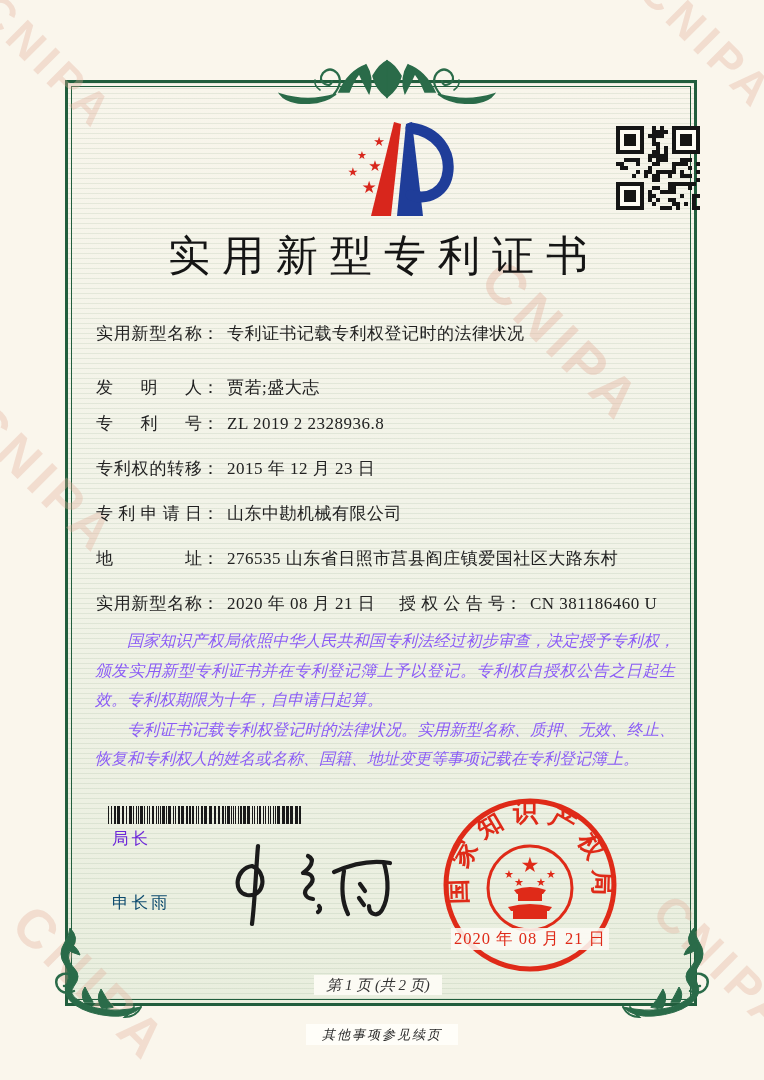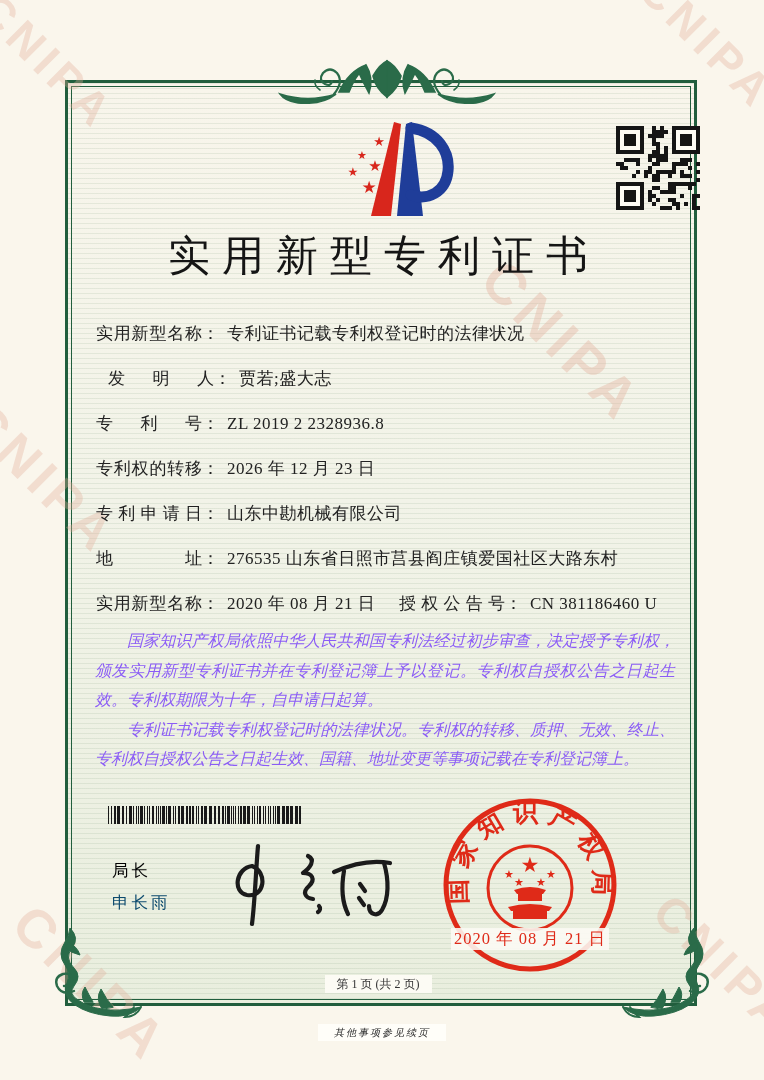--- a/index.html
+++ b/index.html
@@ -60,57 +60,57 @@
 
   
   .fields{position:absolute;left:96px;top:322px;width:580px;z-index:3;font-size:17px;color:#222;}
   .frow{position:absolute;left:0;white-space:nowrap;}
   .flabel{
     display:inline-block;width:106px;text-align:justify;text-align-last:justify;
     vertical-align:top;
   }
   .fcolon{display:inline-block;margin-right:8px;}
   .fval{letter-spacing:0.5px;}
-  .r0{top:0;} .r1{top:45px;margin-left:12px;} .r2{top:90px;} .r3{top:135px;} .r4{top:180px;} .r5{top:225px;} .r6{top:270px;}
+  .r0{top:0;} .r1{top:54px;} .r2{top:90px;} .r3{top:135px;} .r4{top:180px;} .r5{top:225px;} .r6{top:270px;}
   .frow-right{left:303px;}
 
   
   .bodytext{
     position:absolute;left:95px;top:626px;width:580px;z-index:3;
     font-size:16px;line-height:1.85;color:#8b5cf6;text-align:justify;
     font-style:italic;
   }
   .bodytext p{margin:0;text-indent:2em;}
 
   
   .barcode{position:absolute;left:108px;top:806px;width:198px;height:18px;z-index:3;}
 
   
-  .sig-title{position:absolute;left:112px;top:860px;font-size:16.5px;letter-spacing:3px;color:#000000;z-index:3;}
+  .sig-title{position:absolute;left:112px;top:828px;font-size:16.5px;letter-spacing:3px;color:#6d28d9;z-index:3;}
   .sig-name{position:absolute;left:112px;top:892px;font-size:16.5px;letter-spacing:3px;color:#0c4a6e;z-index:3;}
   .autograph{position:absolute;left:222px;top:840px;width:178px;height:90px;z-index:3;}
 
   
   .seal{position:absolute;left:441px;top:796px;width:178px;height:178px;z-index:4;}
   .seal svg{position:absolute;inset:0;}
   .seal-date{
     position:absolute;left:50%;top:132px;transform:translateX(-50%);
     white-space:nowrap;color:#df2a18;font-size:16.5px;letter-spacing:1px;
     background:rgba(252,251,245,0.88);padding:0 3px;z-index:5;
   }
 
   
   .pageinfo{
     position:absolute;left:65px;top:976px;width:626px;text-align:center;z-index:3;
-    font-size:12px;color:#333;
+    font-size:15px;color:#333;font-style:italic;
   }
   .pageinfo span{background:#fcfbf4;padding:2px 12px;}
   .contnote{
     position:absolute;left:0;top:1026px;width:764px;text-align:center;z-index:3;
-    font-size:10px;color:#2a2a2a;font-style:italic;letter-spacing:2px;
+    font-size:13px;color:#2a2a2a;font-style:italic;letter-spacing:2px;
   }
   .contnote span{background:#fffef9;padding:3px 16px;}
 </style>
 </head>
 <body>
 
 <div class="page">
 
   <div class="wm wm1">CNIPA</div>
   <div class="wm wm2">CNIPA</div>
@@ -298,39 +298,39 @@
     <div class="frow r0">
       <span class="flabel">实用新型名称</span><span class="fcolon">：</span><span class="fval">专利证书记载专利权登记时的法律状况</span>
     </div>
     <div class="frow r1">
       <span class="flabel">发明人</span><span class="fcolon">：</span><span class="fval">贾若;盛大志</span>
     </div>
     <div class="frow r2">
       <span class="flabel">专利号</span><span class="fcolon">：</span><span class="fval">ZL 2019 2 2328936.8</span>
     </div>
     <div class="frow r3">
-      <span class="flabel">专利权的转移</span><span class="fcolon">：</span><span class="fval">2026 年 12 月 23 日</span>
+      <span class="flabel">专利权的转移</span><span class="fcolon">：</span><span class="fval">2015 年 12 月 23 日</span>
     </div>
     <div class="frow r4">
       <span class="flabel">专利申请日</span><span class="fcolon">：</span><span class="fval">山东中勘机械有限公司</span>
     </div>
     <div class="frow r5">
       <span class="flabel">地址</span><span class="fcolon">：</span><span class="fval">276535 山东省日照市莒县阎庄镇爱国社区大路东村</span>
     </div>
     <div class="frow r6">
       <span class="flabel">实用新型名称</span><span class="fcolon">：</span><span class="fval">2020 年 08 月 21 日</span>
     </div>
     <div class="frow r6 frow-right">
       <span class="flabel">授权公告号</span><span class="fcolon">：</span><span class="fval">CN 381186460 U</span>
     </div>
   </div>
 
   <div class="bodytext">
     <p>国家知识产权局依照中华人民共和国专利法经过初步审查，决定授予专利权，颁发实用新型专利证书并在专利登记簿上予以登记。专利权自授权公告之日起生效。专利权期限为十年，自申请日起算。</p>
-    <p>专利证书记载专利权登记时的法律状况。专利权的转移、质押、无效、终止、专利权自授权公告之日起生效、国籍、地址变更等事项记载在专利登记簿上。</p>
+    <p>专利证书记载专利权登记时的法律状况。实用新型名称、质押、无效、终止、恢复和专利权人的姓名或名称、国籍、地址变更等事项记载在专利登记簿上。</p>
   </div>
 
   <div class="barcode">
     <svg id="barsvg" viewBox="0 0 198 18" width="198" height="18">
         <rect x="0" y="0" width="1" height="18" fill="#191919"></rect>
         <rect x="3" y="0" width="1" height="18" fill="#191919"></rect>
         <rect x="6" y="0" width="2" height="18" fill="#191919"></rect>
         <rect x="9" y="0" width="3" height="18" fill="#191919"></rect>
         <rect x="14" y="0" width="2" height="18" fill="#191919"></rect>
         <rect x="18" y="0" width="1" height="18" fill="#191919"></rect>

